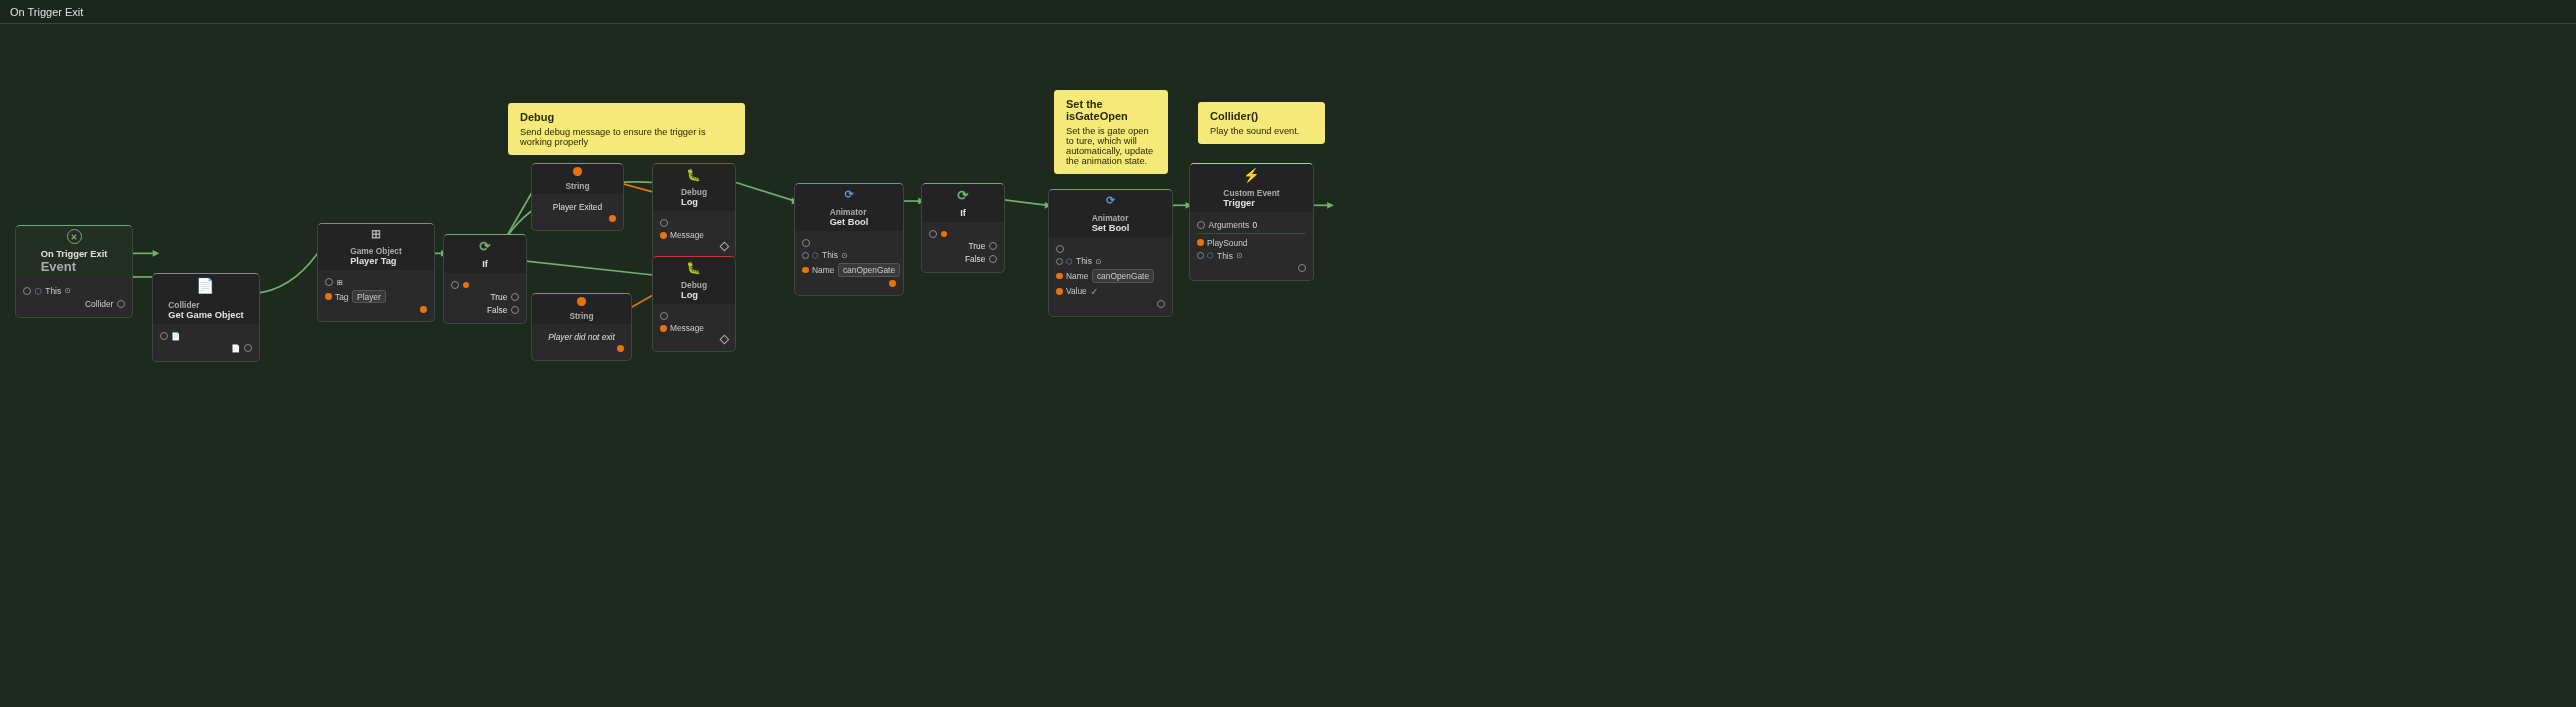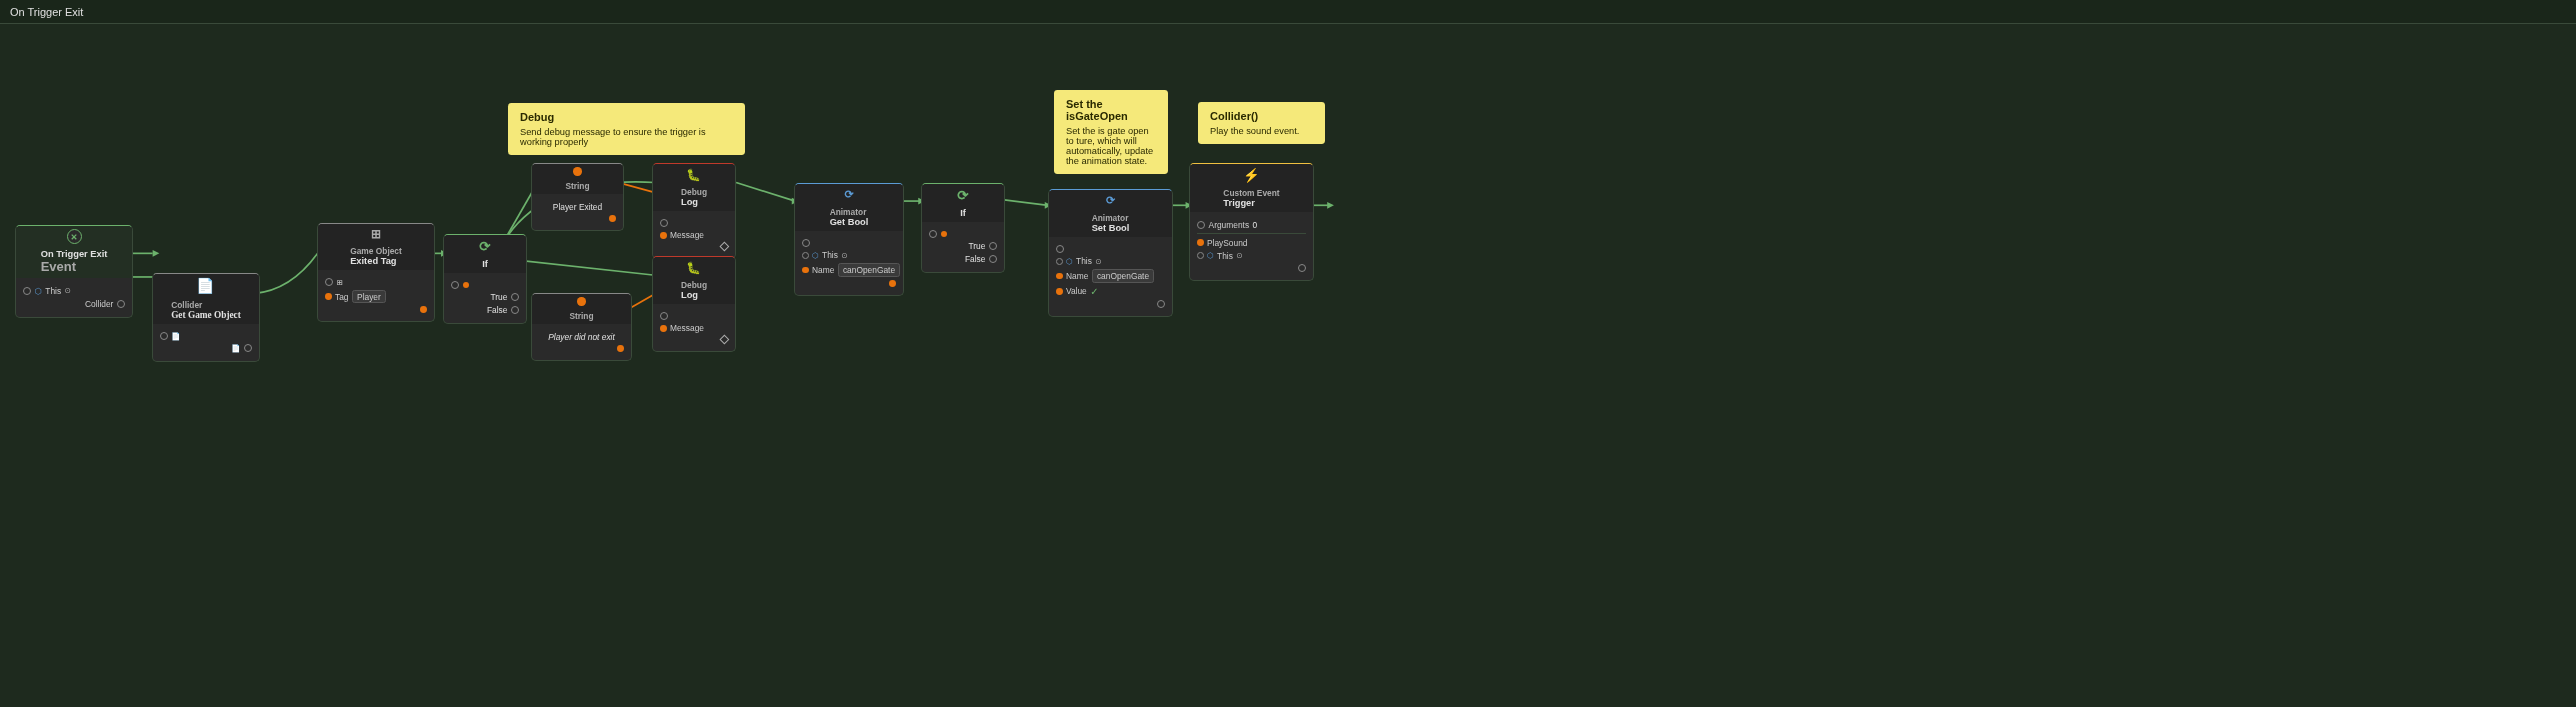--- a/index.html
+++ b/index.html
@@ -202,41 +202,41 @@
         <span class="port-empty" style="border-color: #888;"></span>
       </div>
     </div>
   </div>
 
   <div class="node node-collider" style="left: 152px; top: 249px; width: 108px;">
     <div class="node-header" style="background: #232323;">
       <div style="font-size:15px; color:#aaa;">📄</div>
       <div>
         <div style="font-size:8.4px; color:#aaa;">Collider</div>
-        <div style="font-size:9.3px; font-weight:700; color:#e0e0e0;font-family:Liberation Serif, serif;">Get Game Object</div>
+        <div style="font-size:9.3px; font-weight:700; color:#e0e0e0;">Get Game Object</div>
       </div>
     </div>
     <div class="node-body">
       <div class="node-row">
         <span class="port-empty"></span>
         <span style="font-size:7.6px; color:#aaa;">📄</span>
       </div>
       <div class="node-row" style="justify-content:flex-end;">
         <span style="font-size:7.6px; color:#aaa;">📄</span>
         <span class="port-empty"></span>
       </div>
     </div>
   </div>
 
   <div class="node" style="left: 317px; top: 199px; width: 118px; border-top: 1.7px solid #888;">
     <div class="node-header" style="background: #232323;">
       <div style="font-size:12px; color:#aaa;">⊞</div>
       <div>
         <div style="font-size:8.4px; color:#aaa;">Game Object</div>
-        <div style="font-size:9.3px; font-weight:700; color:#e0e0e0;">Exited Tag</div>
+        <div style="font-size:9.3px; font-weight:700; color:#e0e0e0;">Player Tag</div>
       </div>
     </div>
     <div class="node-body">
       <div class="node-row">
         <span class="port-empty"></span>
         <span style="font-size:7.6px;">⊞</span>
       </div>
       <div class="node-row">
         <span class="port" style="background:#e8720c; width:6.8px; height:6.8px; border-radius:50%;"></span>
         <span>Tag</span>

